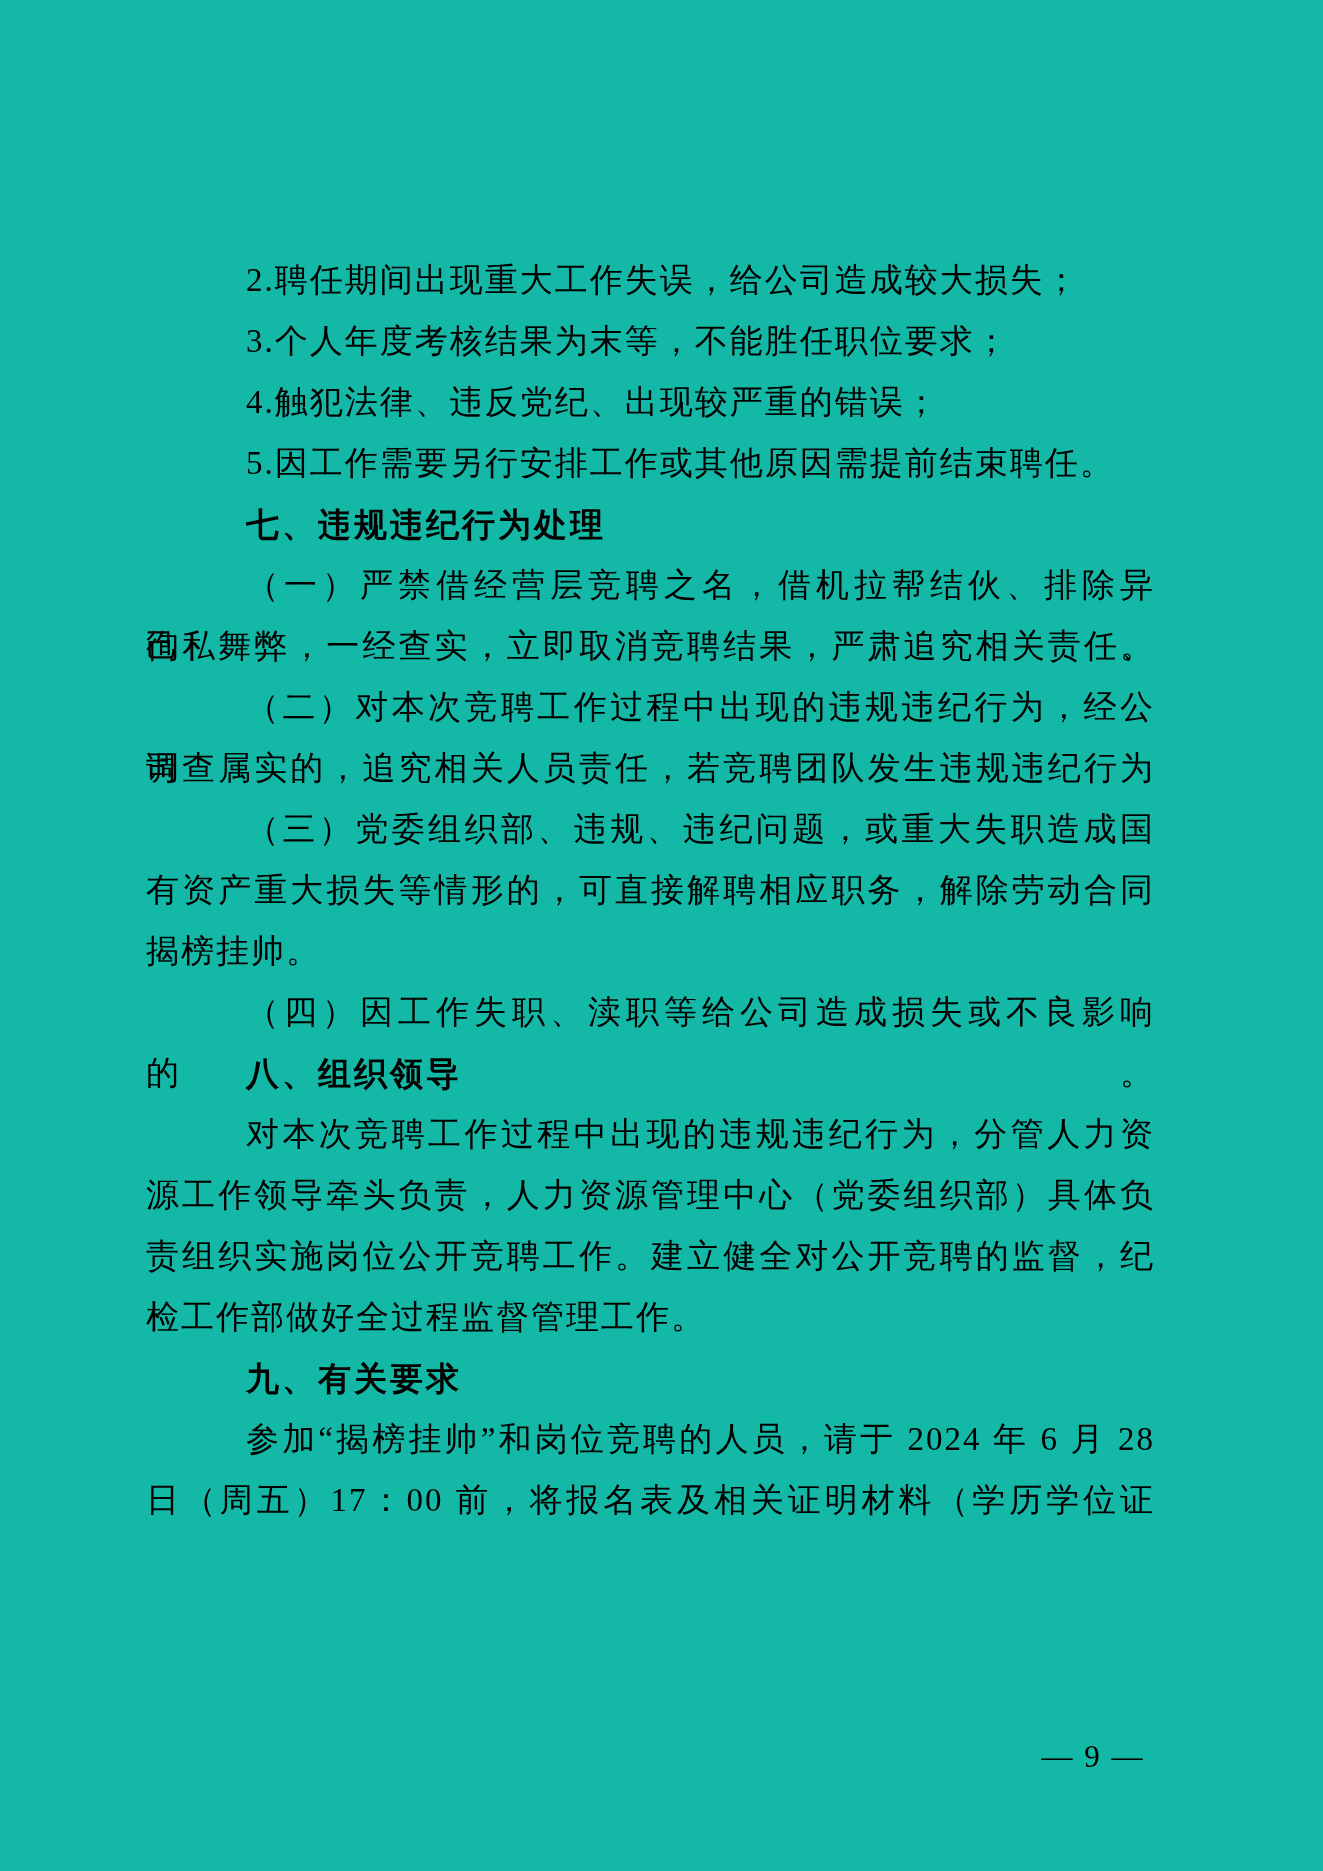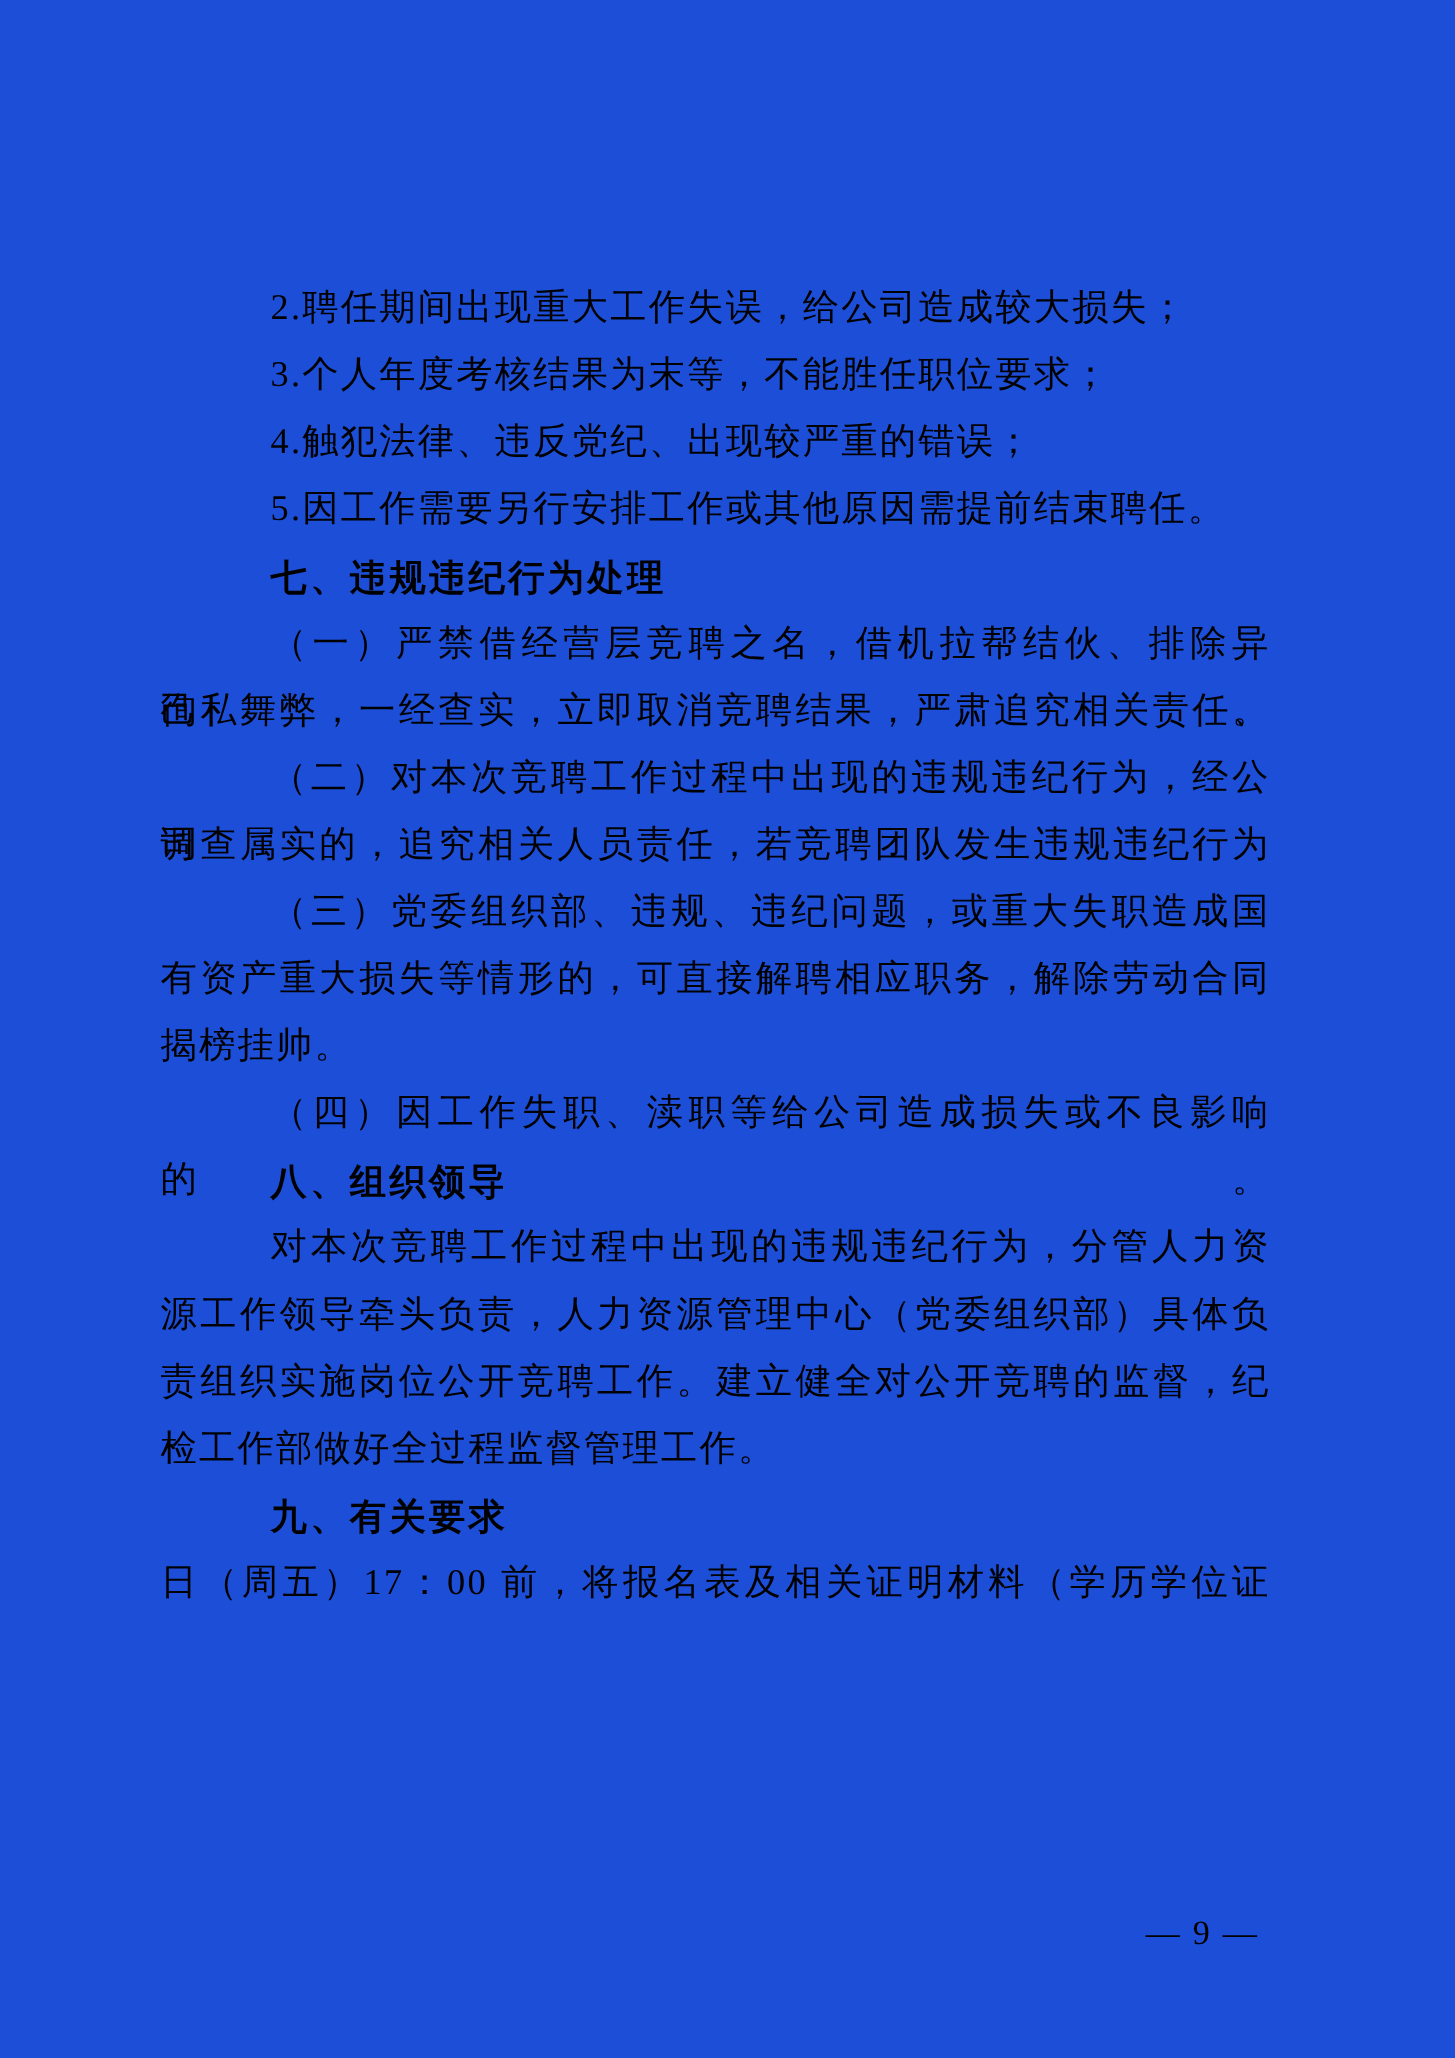--- a/index.html
+++ b/index.html
@@ -1,21 +1,21 @@
 <!DOCTYPE html>
 <html><head>
 <meta charset="utf-8">
 <style>
   html, body { margin: 0; padding: 0; background: #e8e8e8; }
   .page {
     position: relative;
     width: 1323px;
     height: 1871px;
     margin: 0 auto;
-    background: #1d4ed8;
+    background: #14b8a6;
     color: #000000;
     font-family: "Liberation Serif", "DejaVu Serif", serif;
     overflow: hidden;
   }
   .doc-body {
     position: absolute;
     left: 146px;
     top: 250px;
     width: 1009px;
   }
@@ -67,19 +67,20 @@
     <p class="ln ind full">（三）党委组织部、违规、违纪问题，或重大失职造成国</p>
     <p class="ln full">有资产重大损失等情形的，可直接解聘相应职务，解除劳动合同</p>
     <p class="ln">揭榜挂帅。</p>
     <p class="ln ind full">（四）因工作失职、渎职等给公司造成损失或不良影响的。</p>
     <h2 class="ln ind h">八、组织领导</h2>
     <p class="ln ind full">对本次竞聘工作过程中出现的违规违纪行为，分管人力资</p>
     <p class="ln full">源工作领导牵头负责，人力资源管理中心（党委组织部）具体负</p>
     <p class="ln full">责组织实施岗位公开竞聘工作。建立健全对公开竞聘的监督，纪</p>
     <p class="ln">检工作部做好全过程监督管理工作。</p>
     <h2 class="ln ind h">九、有关要求</h2>
+    <p class="ln ind full">参加“揭榜挂帅”和岗位竞聘的人员，请于 2024 年 6 月 28</p>
     <p class="ln full">日（周五）17：00 前，将报名表及相关证明材料（学历学位证</p>
   </main>
 
   <footer class="footer">
     <span>— 9 —</span>
   </footer>
 </div>
 
 </body></html>

